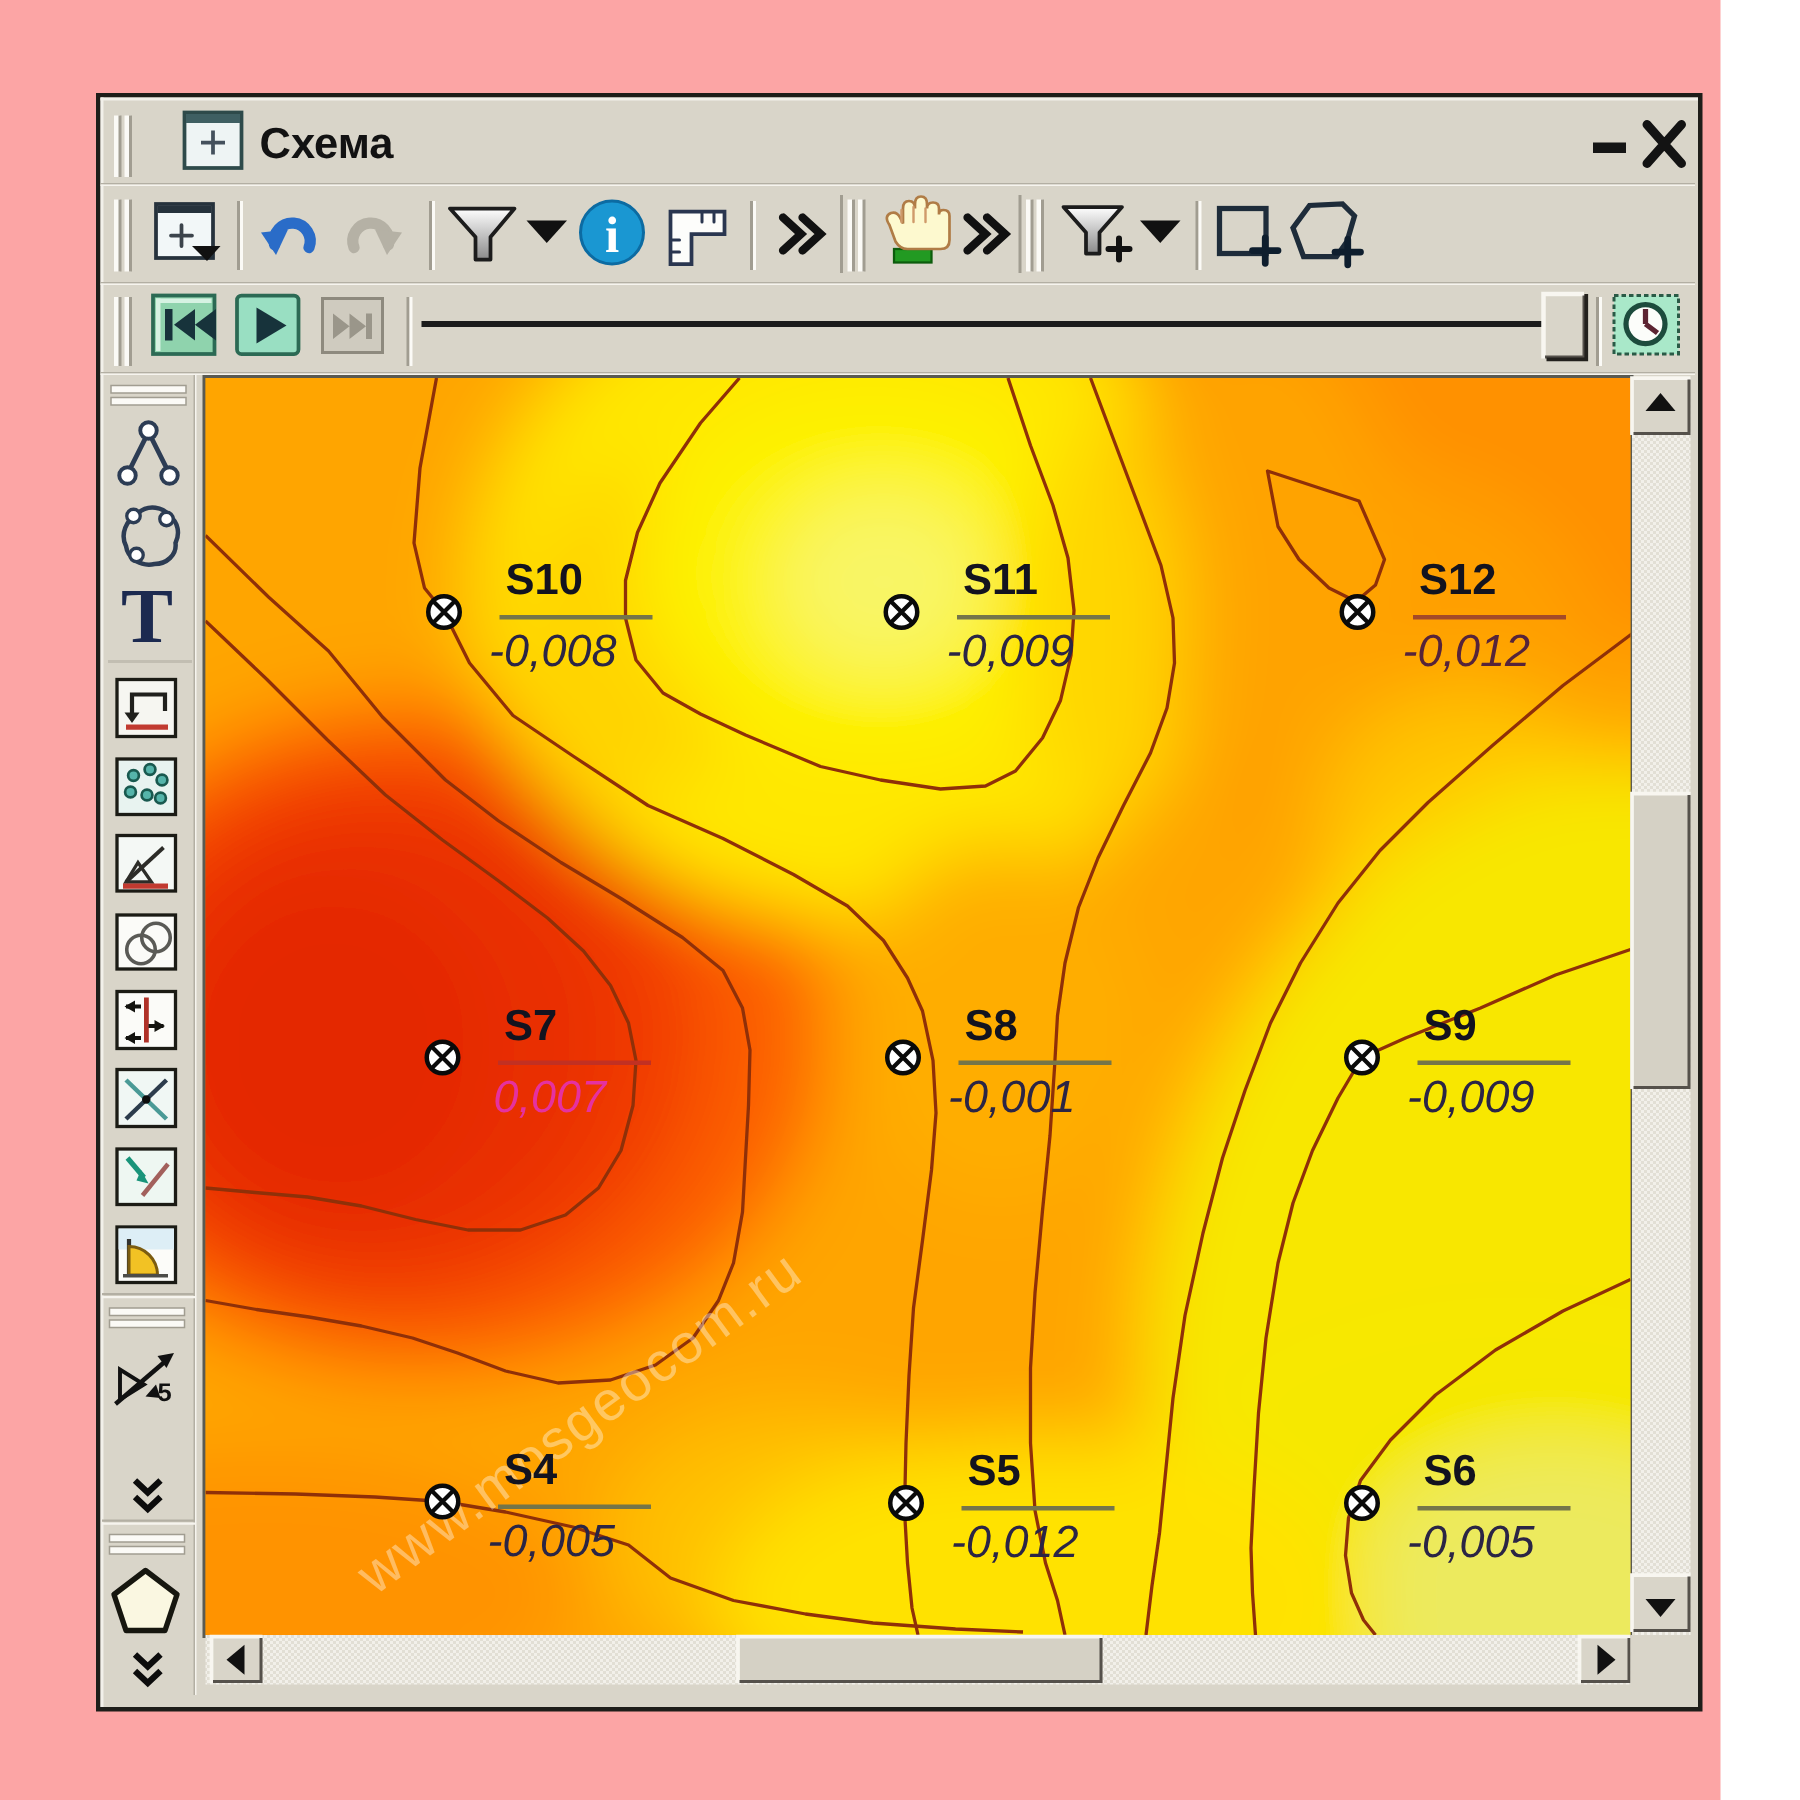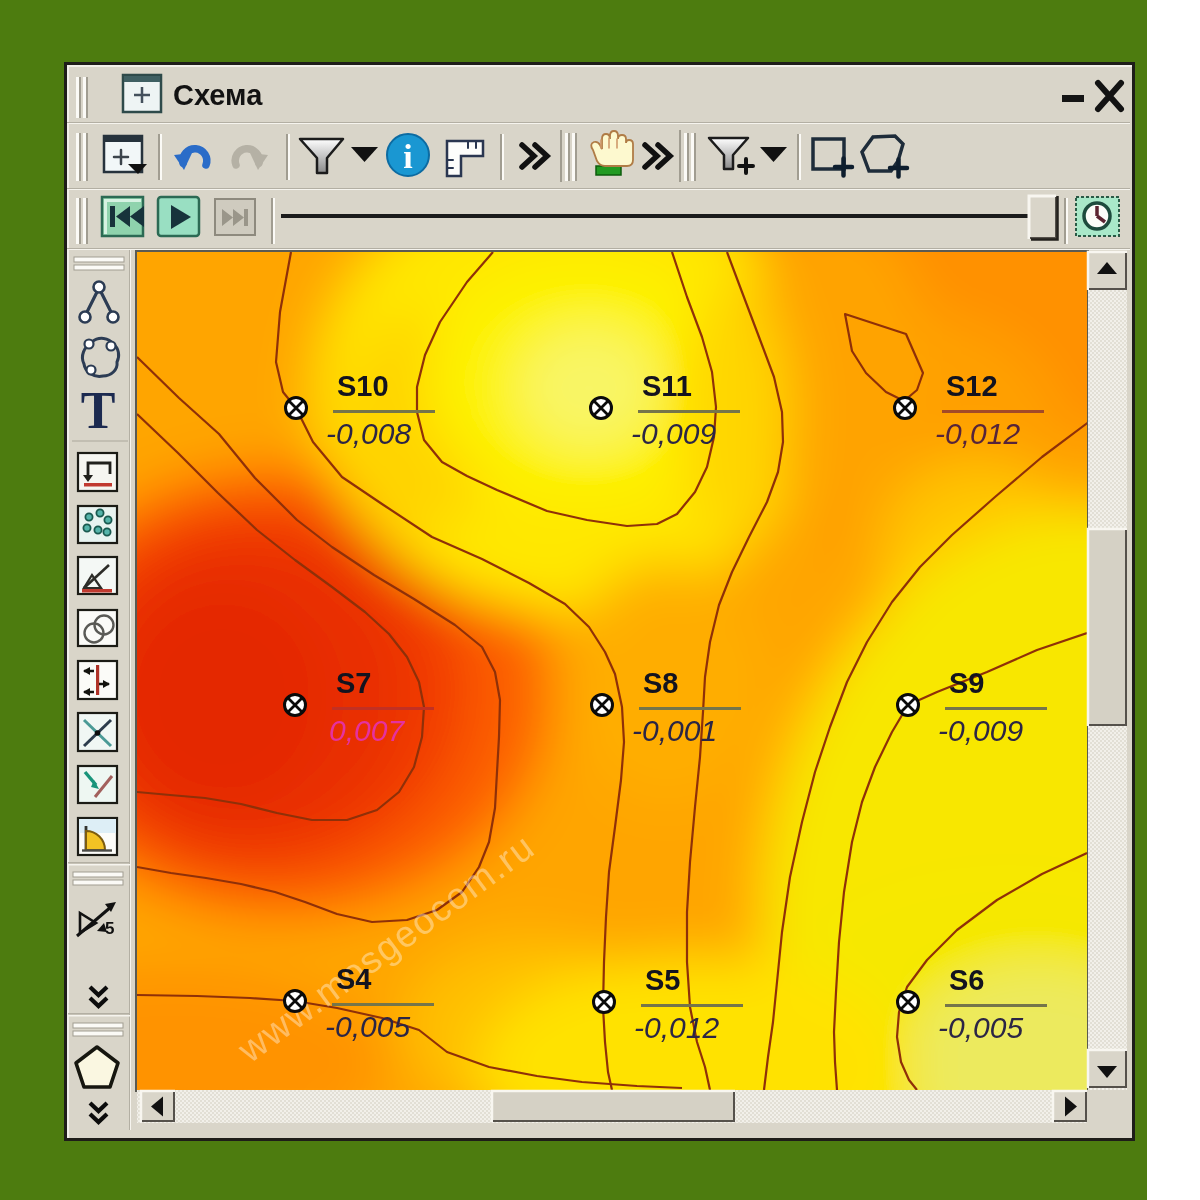--- a/index.html
+++ b/index.html
@@ -1,16 +1,16 @@
 <!DOCTYPE html>
 <html><head>
 <meta charset="utf-8">
 <style>
 html,body{margin:0;padding:0;background:#ffffff;}
-#page{position:relative;width:1147px;height:1200px;background:#4d7c0f;font-family:"Liberation Sans",sans-serif;filter:blur(0.45px);}
+#page{position:relative;width:1147px;height:1200px;background:#fca5a5;font-family:"Liberation Sans",sans-serif;filter:blur(0.45px);}
 svg{position:absolute;left:0;top:0;}
 </style>
 </head>
 <body>
 <div id="page">
 <svg width="1200" height="1200" viewBox="0 0 1200 1200">
 <defs>
   <filter id="blob" x="-30%" y="-30%" width="160%" height="160%">
     <feGaussianBlur stdDeviation="26"></feGaussianBlur>
     <feColorMatrix type="saturate" values="1.04"></feColorMatrix>

